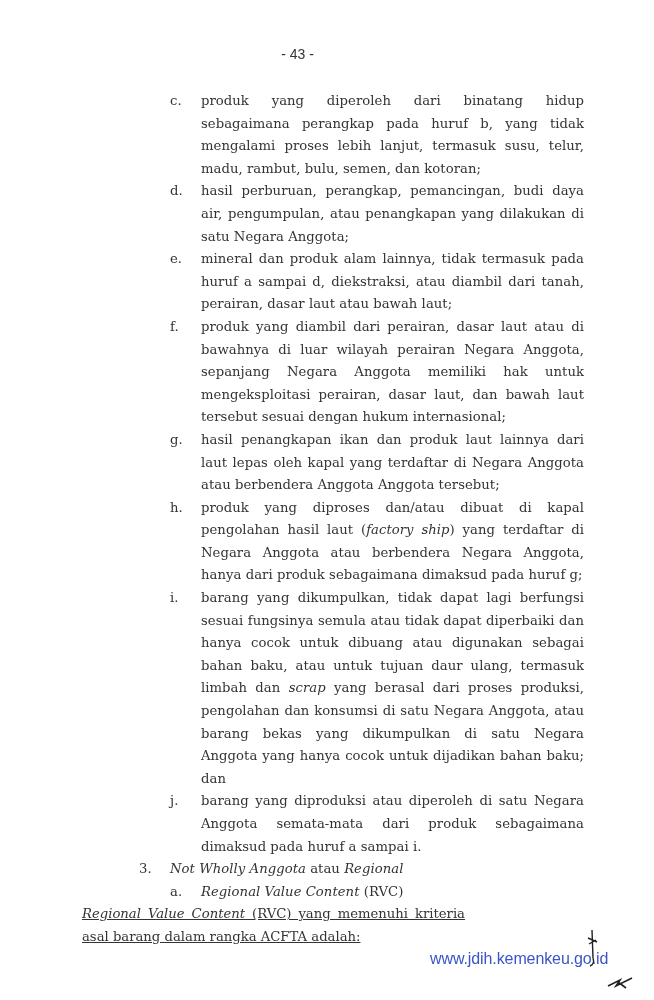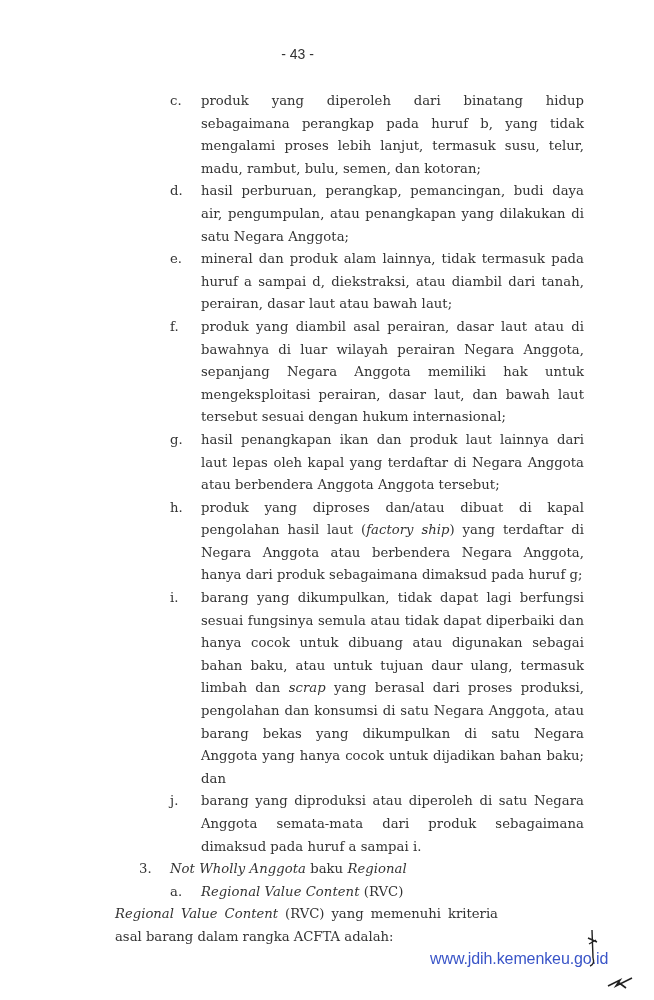--- a/index.html
+++ b/index.html
@@ -8,21 +8,21 @@
     .page-number { position: absolute; top: 46px; left: 0; width: 595px; text-align: center;
       font-family: "Liberation Sans", sans-serif; font-size: 14px; color: #333; }
     .body { position: absolute; top: 90px; left: 0; width: 654px; }
     .item { position: relative; margin-left: 201px; width: 383px; font-size: 13.2px; line-height: 22.6px;
       text-align: justify; text-align-last: left; letter-spacing: 0.05px; }
     .item .marker { position: absolute; left: -31px; top: 0; }
     .item .text { display: block; }
     .item.level1 { margin-left: 170px; width: 414px; }
     .item.level1 .marker { left: -31px; }
     .item.sub { margin-left: 201px; width: 383px; }
-    .para { margin-left: 115px; width: 383px; font-size: 13.2px; line-height: 22.6px; text-align: justify; text-align-last: left; }
+    .para { margin-left: 82px; width: 383px; font-size: 13.2px; line-height: 22.6px; text-align: justify; text-align-last: left; text-decoration: underline; }
     i { font-style: italic; }
     .footer-link { position: absolute; top: 950px; left: 430px; font-family: "Liberation Sans", sans-serif;
       font-size: 16px; color: #3a55c8; text-decoration: none; letter-spacing: -0.1px; }
     .sig1 { position: absolute; left: 584px; top: 928px; width: 20px; height: 40px; }
     .sig2 { position: absolute; left: 606px; top: 974px; width: 30px; height: 18px; }
   </style>
 </head>
 <body>
 
 <div class="page-number">- 43 -</div>
@@ -35,42 +35,42 @@
   <div class="item">
     <span class="marker">d.</span>
     <span class="text">hasil perburuan, perangkap, pemancingan, budi daya air, pengumpulan, atau penangkapan yang dilakukan di satu Negara Anggota;</span>
   </div>
   <div class="item">
     <span class="marker">e.</span>
     <span class="text">mineral dan produk alam lainnya, tidak termasuk pada huruf a sampai d, diekstraksi, atau diambil dari tanah, perairan, dasar laut atau bawah laut;</span>
   </div>
   <div class="item">
     <span class="marker">f.</span>
-    <span class="text">produk yang diambil asal perairan, dasar laut atau di bawahnya di luar wilayah perairan Negara Anggota, sepanjang Negara Anggota memiliki hak untuk mengeksploitasi perairan, dasar laut, dan bawah laut tersebut sesuai dengan hukum internasional;</span>
+    <span class="text">produk yang diambil dari perairan, dasar laut atau di bawahnya di luar wilayah perairan Negara Anggota, sepanjang Negara Anggota memiliki hak untuk mengeksploitasi perairan, dasar laut, dan bawah laut tersebut sesuai dengan hukum internasional;</span>
   </div>
   <div class="item">
     <span class="marker">g.</span>
     <span class="text">hasil penangkapan ikan dan produk laut lainnya dari laut lepas oleh kapal yang terdaftar di Negara Anggota atau berbendera Anggota Anggota tersebut;</span>
   </div>
   <div class="item">
     <span class="marker">h.</span>
     <span class="text"><span>produk yang diproses dan/atau dibuat di kapal pengolahan hasil laut (</span><i>factory ship</i><span>) yang terdaftar di Negara Anggota atau berbendera Negara Anggota, hanya dari produk sebagaimana dimaksud pada huruf g;</span></span>
   </div>
   <div class="item">
     <span class="marker">i.</span>
     <span class="text"><span>barang yang dikumpulkan, tidak dapat lagi berfungsi sesuai fungsinya semula atau tidak dapat diperbaiki dan hanya cocok untuk dibuang atau digunakan sebagai bahan baku, atau untuk tujuan daur ulang, termasuk limbah dan </span><i>scrap</i><span> yang berasal dari proses produksi, pengolahan dan konsumsi di satu Negara Anggota, atau barang bekas yang dikumpulkan di satu Negara Anggota yang hanya cocok untuk dijadikan bahan baku; dan</span></span>
   </div>
   <div class="item">
     <span class="marker">j.</span>
     <span class="text">barang yang diproduksi atau diperoleh di satu Negara Anggota semata-mata dari produk sebagaimana dimaksud pada huruf a sampai i.</span>
   </div>
 
   <div class="item level1">
     <span class="marker">3.</span>
-    <span class="text"><i>Not Wholly Anggota</i><span> baku </span><i>Regional</i></span>
+    <span class="text"><i>Not Wholly Anggota</i><span> atau </span><i>Regional</i></span>
   </div>
   <div class="item sub">
     <span class="marker">a.</span>
     <span class="text"><i>Regional Value Content</i><span> (RVC)</span></span>
   </div>
   <div class="para"><i>Regional Value Content</i><span> (RVC) yang memenuhi kriteria asal barang dalam rangka ACFTA adalah:</span></div>
 </div>
 
 <a class="footer-link">www.jdih.kemenkeu.go.id</a>
 

